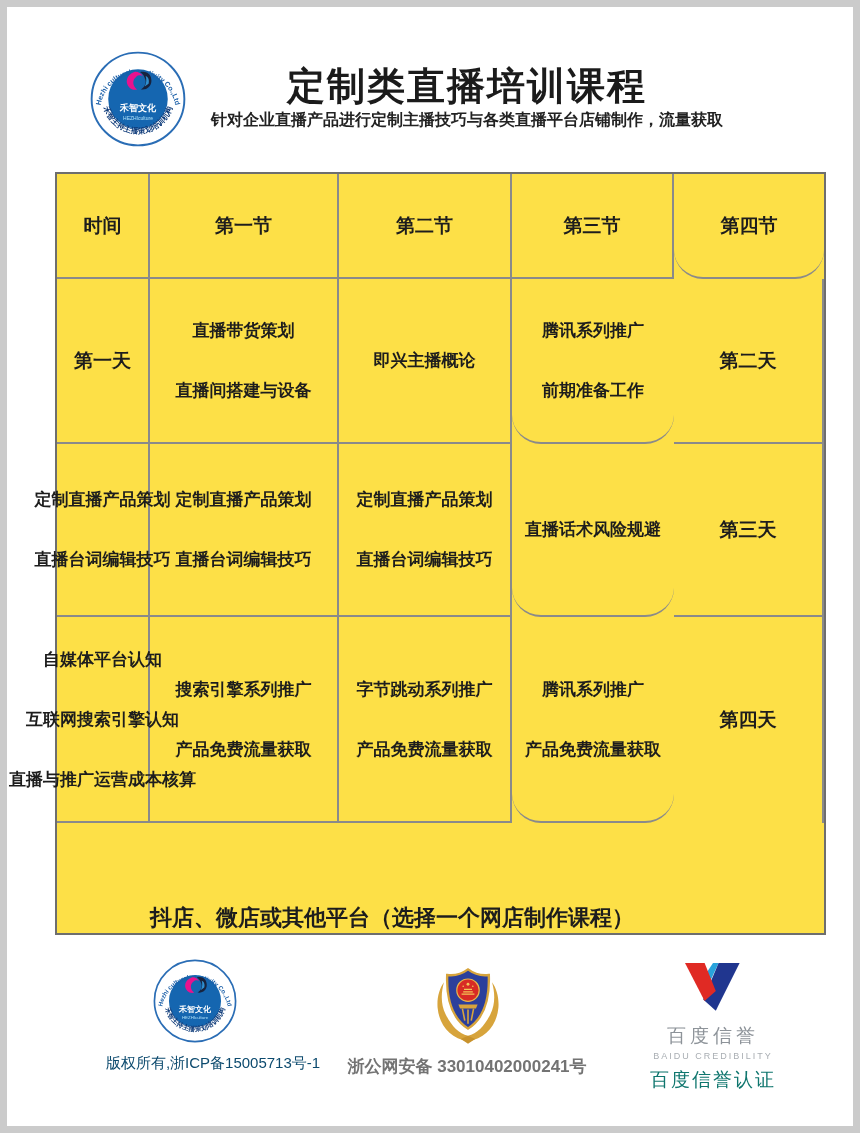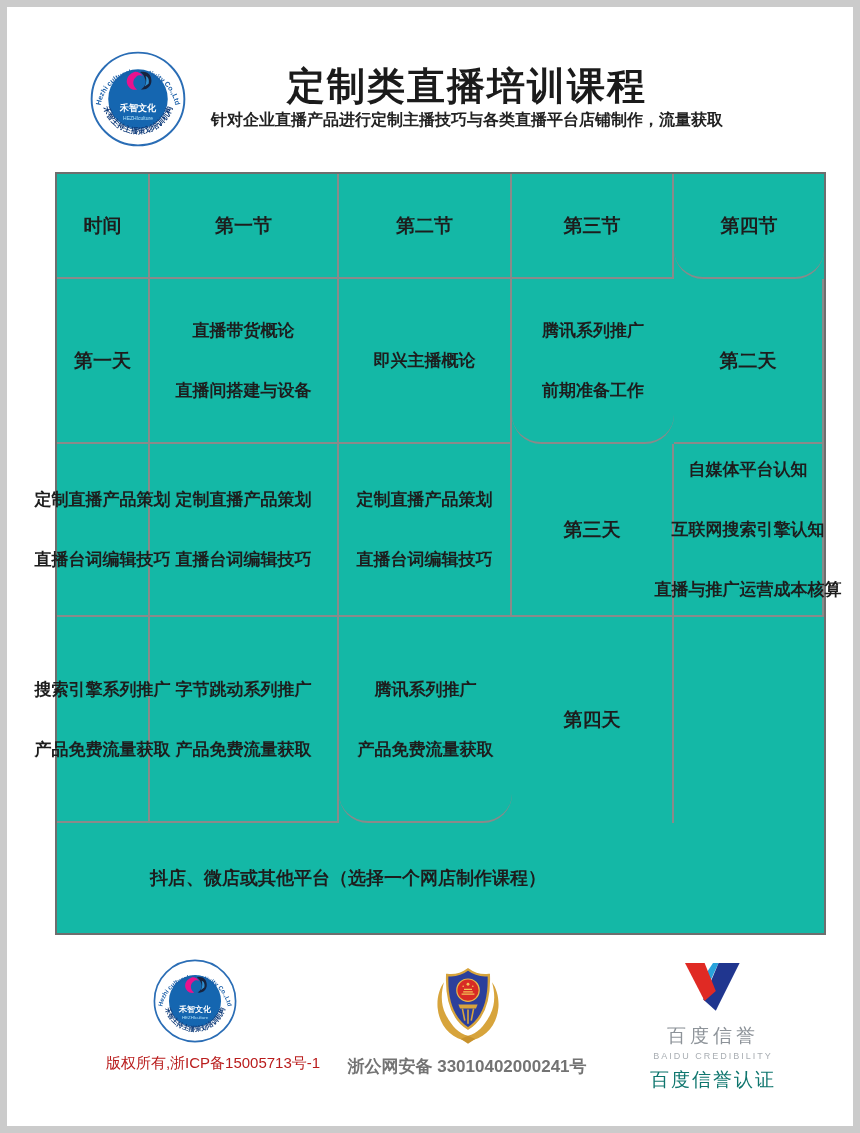--- a/index.html
+++ b/index.html
@@ -19,37 +19,37 @@
   .page-subtitle {
     position: absolute; left: 60px; top: 103px; width: 800px;
     text-align: center; font-size: 16px; font-weight: bold; color: #222;
   }
   
   .tbl {
     position: absolute; left: 48px; top: 165px;
     display: grid;
     grid-template-columns: 93px 189px 173px 162px 150px;
     grid-template-rows: 105px 165px 173px 206px 110px;
-    border: 2px solid #6e6e6e; background: #14b8a6;
+    border: 2px solid #6e6e6e; background: #fde047;
   }
   .c { border-right: 2px solid #8a8a8a; border-bottom: 2px solid #8a8a8a;
        display: flex; flex-direction: column; justify-content: center; align-items: center;
        color: #1d1d1d; }
   .c.no-r { border-right: none; border-radius: 29px; }
   .c.no-b { border-bottom: none; }
   .hd { font-size: 19px; font-weight: bold; }
   .day { font-size: 19px; font-weight: bold; }
   .body { gap: 37px; font-size: 17px; font-weight: bold; }
   .body .line { white-space: nowrap; }
   .wide { grid-column: 2 / 6; align-items: flex-start; 
-          font-size: 18px; font-weight: bold; }
+          font-size: 22px; font-weight: bold; justify-content: flex-end; }
   
   .f-left-logo { position: absolute; left: 146px; top: 952px; width: 84px; height: 84px; }
   .f-copy { position: absolute; left: 60px; top: 1047px; width: 292px;
-            text-align: center; font-size: 15px; color: #b91c1c; }
+            text-align: center; font-size: 15px; color: #0c4a6e; }
   .f-badge { position: absolute; left: 421px; top: 950px; width: 80px; height: 92px; }
   .f-police { position: absolute; left: 300px; top: 1048px; width: 320px;
               text-align: center; font-size: 17px; font-weight: bold; color: #737373; }
   .f-baidu { position: absolute; left: 622px; top: 950px; width: 168px; text-align: center; }
   .f-baidu svg { display: block; margin: 0 auto; }
   .baidu-cn { font-size: 19px; letter-spacing: 4px; color: #8d9399; margin-top: 2px; }
   .baidu-en { font-size: 9px; letter-spacing: 2px; color: #a9aeb3; margin-top: 2px; }
   .baidu-cert { font-size: 19px; font-weight: normal; color: #0f766e; margin-top: 6px; letter-spacing: 2px; }
 </style>
 </head>
@@ -83,21 +83,21 @@
   <div class="tbl">
 
     <div class="c hd">时间</div>
     <div class="c hd">第一节</div>
     <div class="c hd">第二节</div>
     <div class="c hd">第三节</div>
     <div class="c hd no-r">第四节</div>
 
     <div class="c day">第一天</div>
     <div class="c body">
-      <div class="line">直播带货概论</div>
+      <div class="line">直播带货策划</div>
       <div class="line">直播间搭建与设备</div>
     </div>
     <div class="c body">
       <div class="line">即兴主播概论</div>
     </div>
     <div class="c body no-r">
       <div class="line">腾讯系列推广</div>
       <div class="line">前期准备工作</div>
     </div>
 
@@ -106,20 +106,23 @@
       <div class="line">定制直播产品策划</div>
       <div class="line">直播台词编辑技巧</div>
     </div>
     <div class="c body">
       <div class="line">定制直播产品策划</div>
       <div class="line">直播台词编辑技巧</div>
     </div>
     <div class="c body">
       <div class="line">定制直播产品策划</div>
       <div class="line">直播台词编辑技巧</div>
+    </div>
+    <div class="c body no-r">
+      <div class="line">直播话术风险规避</div>
     </div>
 
     <div class="c day">第三天</div>
     <div class="c body">
       <div class="line">自媒体平台认知</div>
       <div class="line">互联网搜索引擎认知</div>
       <div class="line">直播与推广运营成本核算</div>
     </div>
     <div class="c body">
       <div class="line">搜索引擎系列推广</div>

